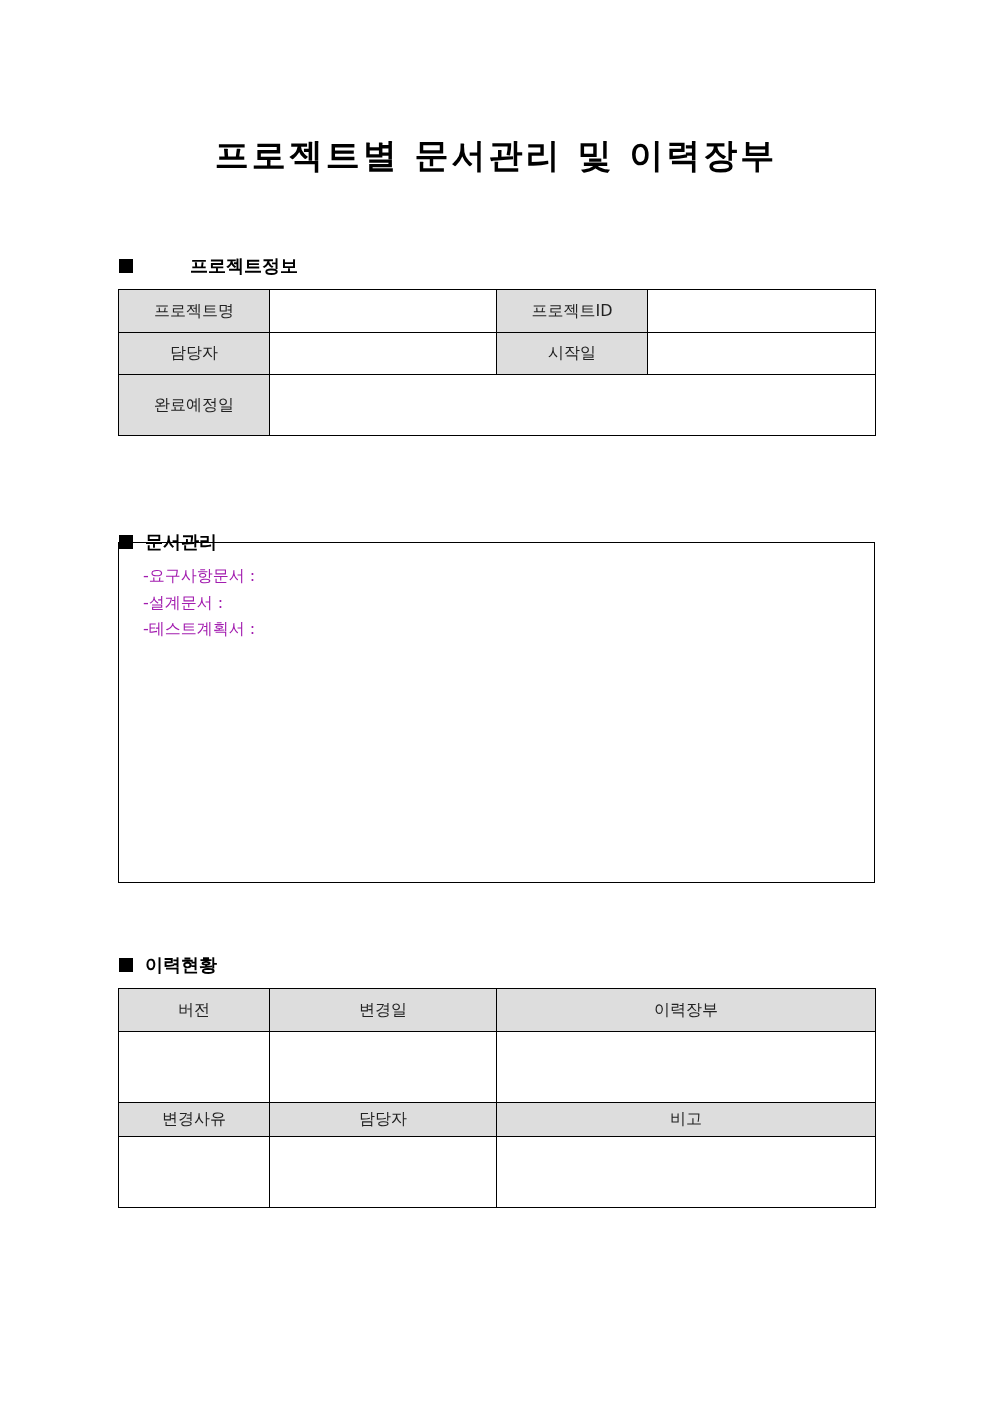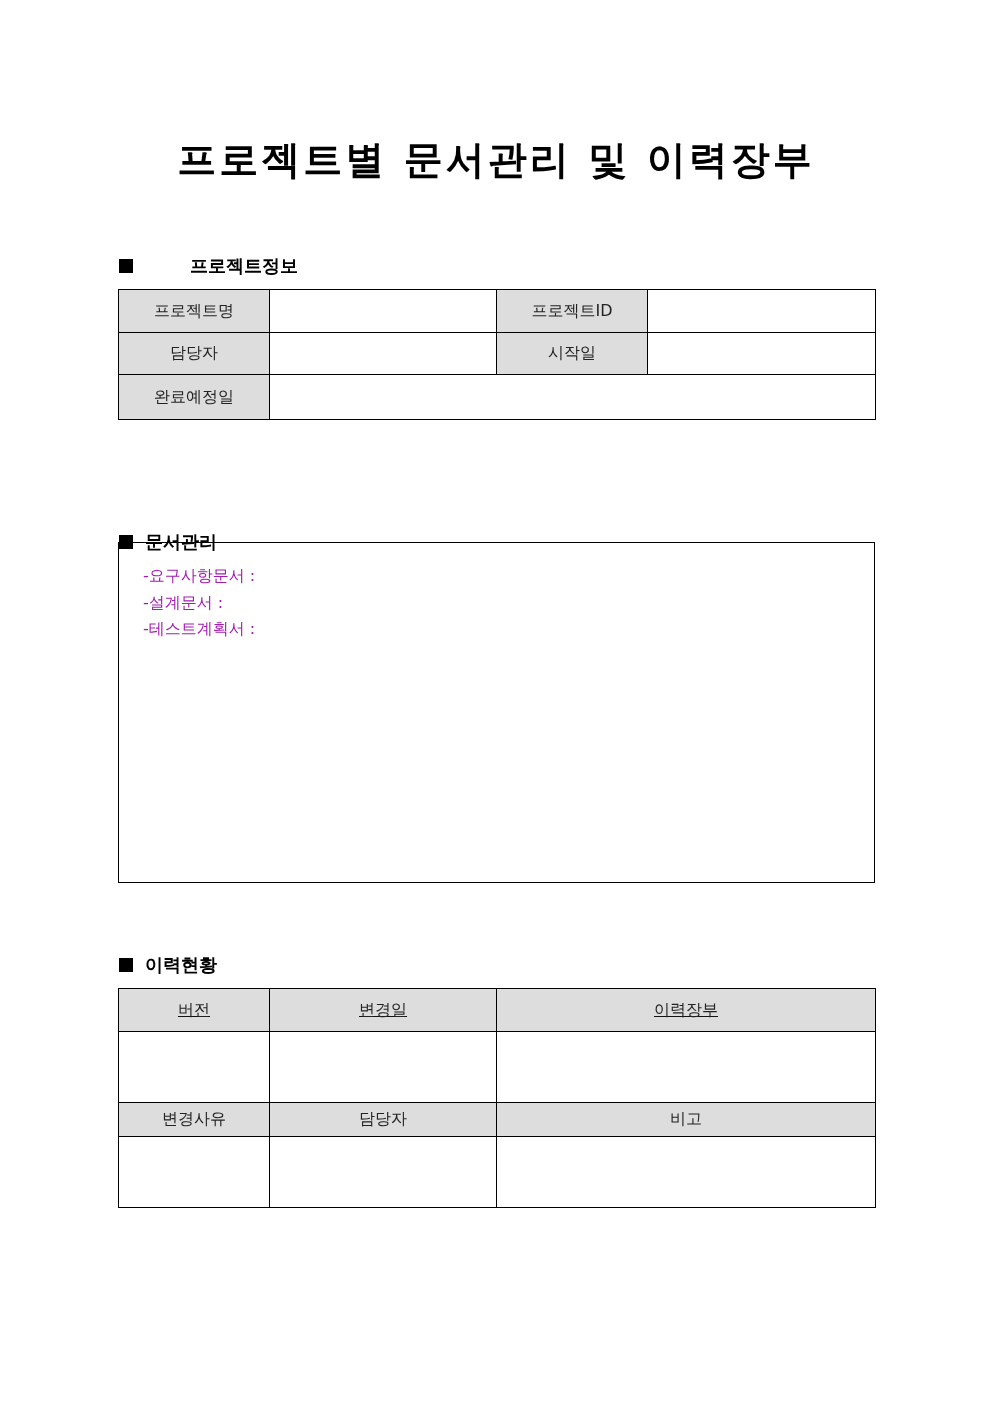--- a/index.html
+++ b/index.html
@@ -3,21 +3,21 @@
   <meta charset="utf-8">
   <style>
     html, body { margin: 0; padding: 0; background: #ffffff; }
     body {
       width: 992px; height: 1403px; position: relative; overflow: hidden;
       font-family: "DejaVu Sans", "Liberation Sans", sans-serif;
       color: #111;
     }
     .title {
       position: absolute; top: 133px; left: 0; width: 992px;
-      text-align: center; font-size: 39px; font-weight: bold;
+      text-align: center; font-size: 34px; font-weight: bold;
       letter-spacing: 3px; color: #000;
     }
     .section-heading {
       position: absolute; left: 119px;
       font-size: 18px; font-weight: bold; color: #000;
       display: flex; align-items: center;
     }
     .section-heading .sq {
       display: inline-block; width: 14px; height: 14px; background: #000;
       margin-right: 12px;
@@ -62,21 +62,21 @@
     <td class="value"></td>
     <td class="label">프로젝트ID</td>
     <td class="value"></td>
   </tr>
   <tr style="height:42px;">
     <td class="label">담당자</td>
     <td class="value"></td>
     <td class="label">시작일</td>
     <td class="value"></td>
   </tr>
-  <tr style="height:45px;">
+  <tr style="height:61px;">
     <td class="label">완료예정일</td>
     <td class="value" colspan="3"></td>
   </tr>
 </tbody>
   </table>
 
 <div class="section-heading" style="top:506px;margin-top:24px;">
   <span class="sq"></span>
   <span>문서관리</span>
 </div>
@@ -94,21 +94,21 @@
   <span>이력현황</span>
 </div>
 
 <table class="grid" style="top:988px;">
   <colgroup>
     <col style="width:151px">
       <col style="width:227px">
       <col style="width:379px">
   </colgroup>
   <tbody>
-      <tr style="height:43px;text-decoration:underline;">
+      <tr style="height:43px;">
     <td class="label">버전</td>
     <td class="label">변경일</td>
     <td class="label">이력장부</td>
   </tr>
   <tr style="height:71px;">
     <td class="value"></td>
     <td class="value"></td>
     <td class="value"></td>
   </tr>
   <tr style="height:34px;">

